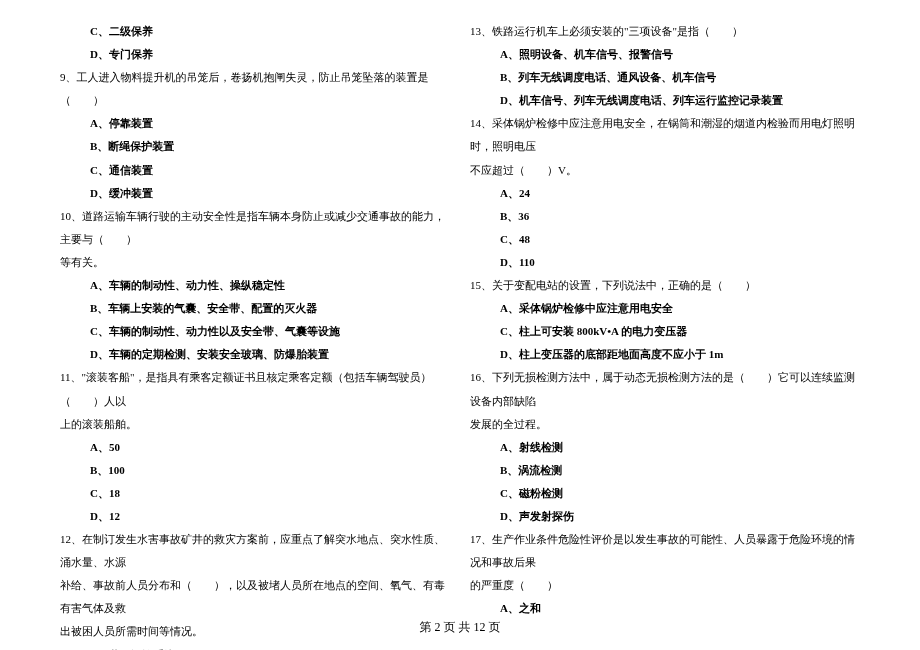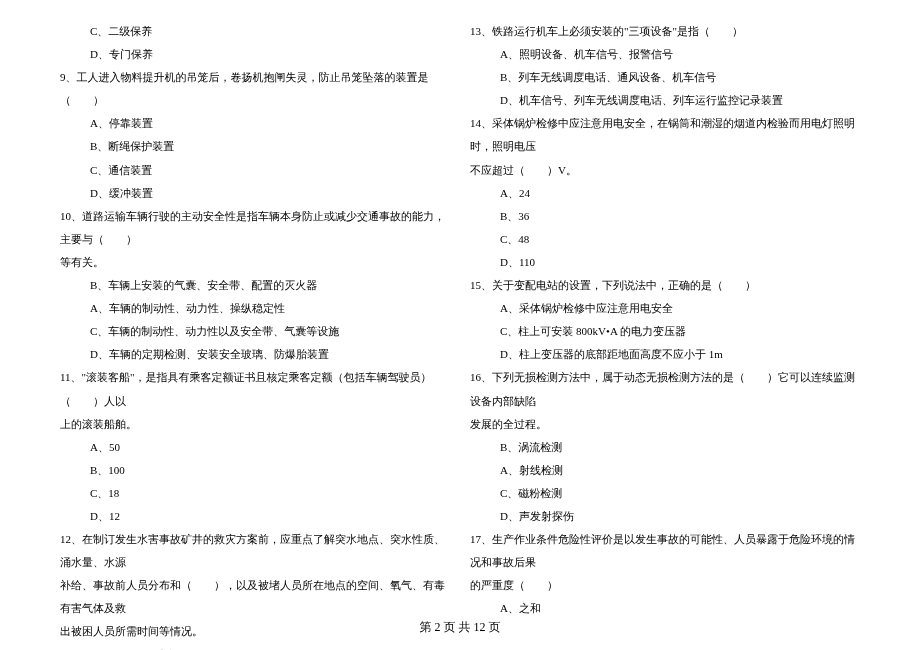--- a/index.html
+++ b/index.html
@@ -12,21 +12,21 @@
       color: #000;
       display: flex;
       line-height: 2.1;
       padding: 20px 50px 30px 50px;
       position: relative;
     }
     .column {
       width: 50%;
       padding: 0 10px;
     }
-    .indent-1 { padding-left: 30px; }
+    .indent-1 { padding-left: 30px; font-weight: bold; }
     .indent-2 { padding-left: 0px; }
     .footer {
       position: absolute;
       bottom: 10px;
       left: 0;
       width: 100%;
       text-align: center;
       font-size: 12px;
     }
     .q-line { display: block; }
@@ -37,22 +37,22 @@
 <div class="column">
   <span class="q-line indent-1">C、二级保养</span>
   <span class="q-line indent-1">D、专门保养</span>
   <span class="q-line indent-2">9、工人进入物料提升机的吊笼后，卷扬机抱闸失灵，防止吊笼坠落的装置是（　　）</span>
   <span class="q-line indent-1">A、停靠装置</span>
   <span class="q-line indent-1">B、断绳保护装置</span>
   <span class="q-line indent-1">C、通信装置</span>
   <span class="q-line indent-1">D、缓冲装置</span>
   <span class="q-line indent-2">10、道路运输车辆行驶的主动安全性是指车辆本身防止或减少交通事故的能力，主要与（　　）</span>
   <span class="q-line indent-2">等有关。</span>
+  <span class="q-line indent-1">A、车辆的制动性、动力性、操纵稳定性</span>
   <span class="q-line indent-1">B、车辆上安装的气囊、安全带、配置的灭火器</span>
-  <span class="q-line indent-1">A、车辆的制动性、动力性、操纵稳定性</span>
   <span class="q-line indent-1">C、车辆的制动性、动力性以及安全带、气囊等设施</span>
   <span class="q-line indent-1">D、车辆的定期检测、安装安全玻璃、防爆胎装置</span>
   <span class="q-line indent-2">11、"滚装客船"，是指具有乘客定额证书且核定乘客定额（包括车辆驾驶员）（　　）人以</span>
   <span class="q-line indent-2">上的滚装船舶。</span>
   <span class="q-line indent-1">A、50</span>
   <span class="q-line indent-1">B、100</span>
   <span class="q-line indent-1">C、18</span>
   <span class="q-line indent-1">D、12</span>
   <span class="q-line indent-2">12、在制订发生水害事故矿井的救灾方案前，应重点了解突水地点、突水性质、涌水量、水源</span>
   <span class="q-line indent-2">补给、事故前人员分布和（　　），以及被堵人员所在地点的空间、氧气、有毒有害气体及救</span>
@@ -71,22 +71,22 @@
   <span class="q-line indent-1">A、24</span>
   <span class="q-line indent-1">B、36</span>
   <span class="q-line indent-1">C、48</span>
   <span class="q-line indent-1">D、110</span>
   <span class="q-line indent-2">15、关于变配电站的设置，下列说法中，正确的是（　　）</span>
   <span class="q-line indent-1">A、采体锅炉检修中应注意用电安全</span>
   <span class="q-line indent-1">C、柱上可安装 800kV•A 的电力变压器</span>
   <span class="q-line indent-1">D、柱上变压器的底部距地面高度不应小于 1m</span>
   <span class="q-line indent-2">16、下列无损检测方法中，属于动态无损检测方法的是（　　）它可以连续监测设备内部缺陷</span>
   <span class="q-line indent-2">发展的全过程。</span>
+  <span class="q-line indent-1">A、射线检测</span>
   <span class="q-line indent-1">B、涡流检测</span>
-  <span class="q-line indent-1">A、射线检测</span>
   <span class="q-line indent-1">C、磁粉检测</span>
   <span class="q-line indent-1">D、声发射探伤</span>
   <span class="q-line indent-2">17、生产作业条件危险性评价是以发生事故的可能性、人员暴露于危险环境的情况和事故后果</span>
   <span class="q-line indent-2">的严重度（　　）</span>
   <span class="q-line indent-1">A、之和</span>
 
 </div>
 
 <div class="footer">第 2 页 共 12 页</div>
 

